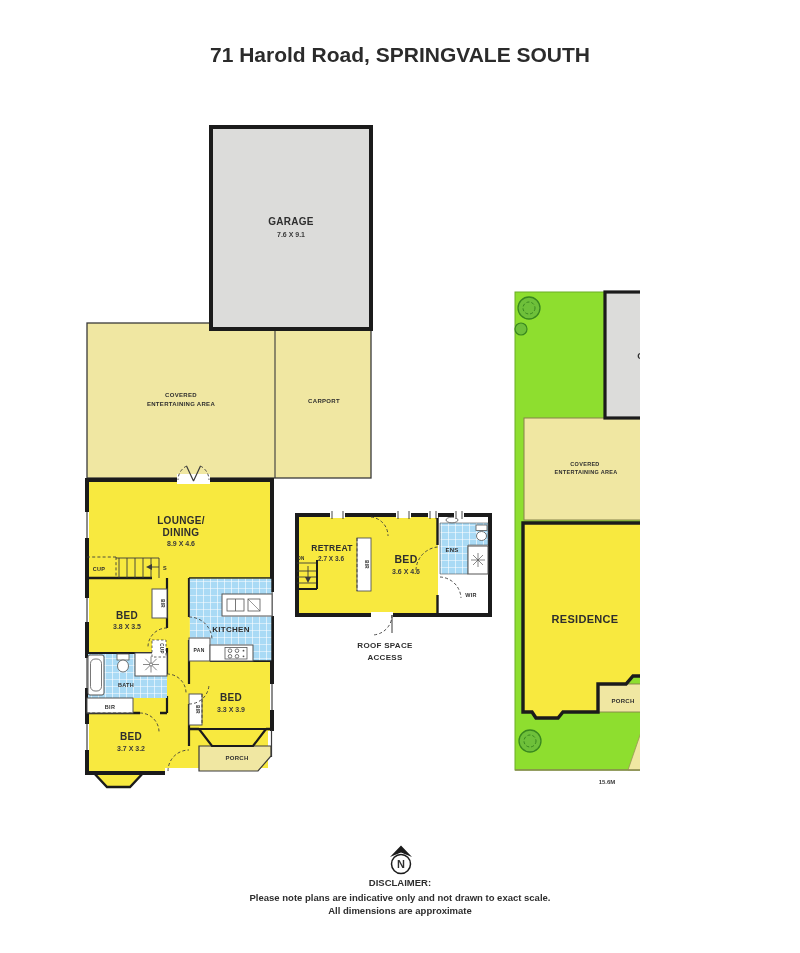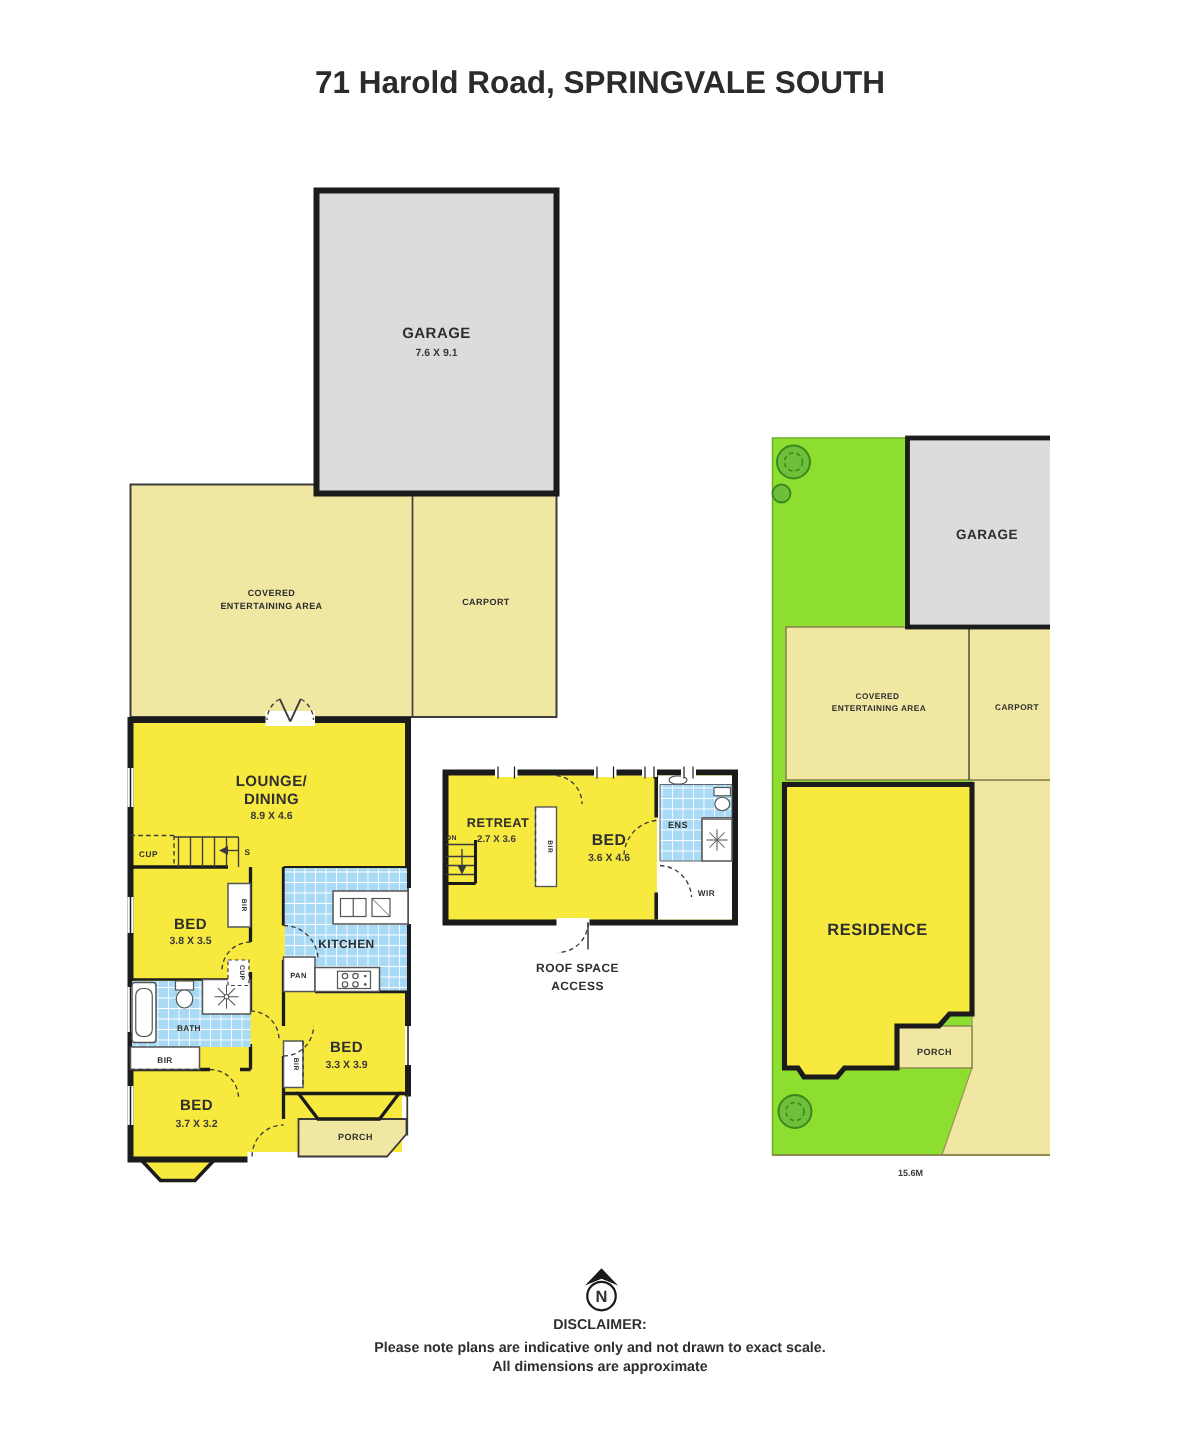--- a/index.html
+++ b/index.html
@@ -1,16 +1,16 @@
 <!DOCTYPE html>
 <html><head>
 <meta charset="utf-8">
 <style>
   html,body{margin:0;padding:0;background:#ffffff;}
-  .canvas{position:relative;width:700px;height:953px;background:#ffffff;overflow:hidden;}
+  .canvas{position:relative;width:640px;height:953px;background:#ffffff;overflow:hidden;}
   svg text{font-family:"Liberation Sans","DejaVu Sans",sans-serif;fill:#2e2e2e;}
   .ttl{font-size:21px;font-weight:700;fill:#2b2b2b;}
   .room{font-weight:700;letter-spacing:.3px;}
   .fs10{font-size:10px;} .fs10h{font-size:10.5px;} .fs11{font-size:11px;}
   .fs9{font-size:9px;} .fs85{font-size:8.5px;} .fs8{font-size:8px;}
   .fs7{font-size:7px;} .fs65{font-size:6.5px;} .fs6{font-size:6px;}
   .fs55{font-size:5.5px;} .fs5{font-size:5px;} .fs45{font-size:4.5px;}
   .dim{font-weight:600;fill:#3a3a3a;}
   .disc{font-size:9.5px;font-weight:600;fill:#2e2e2e;}
   .wall{stroke:#1b1b1b;fill:none;}

